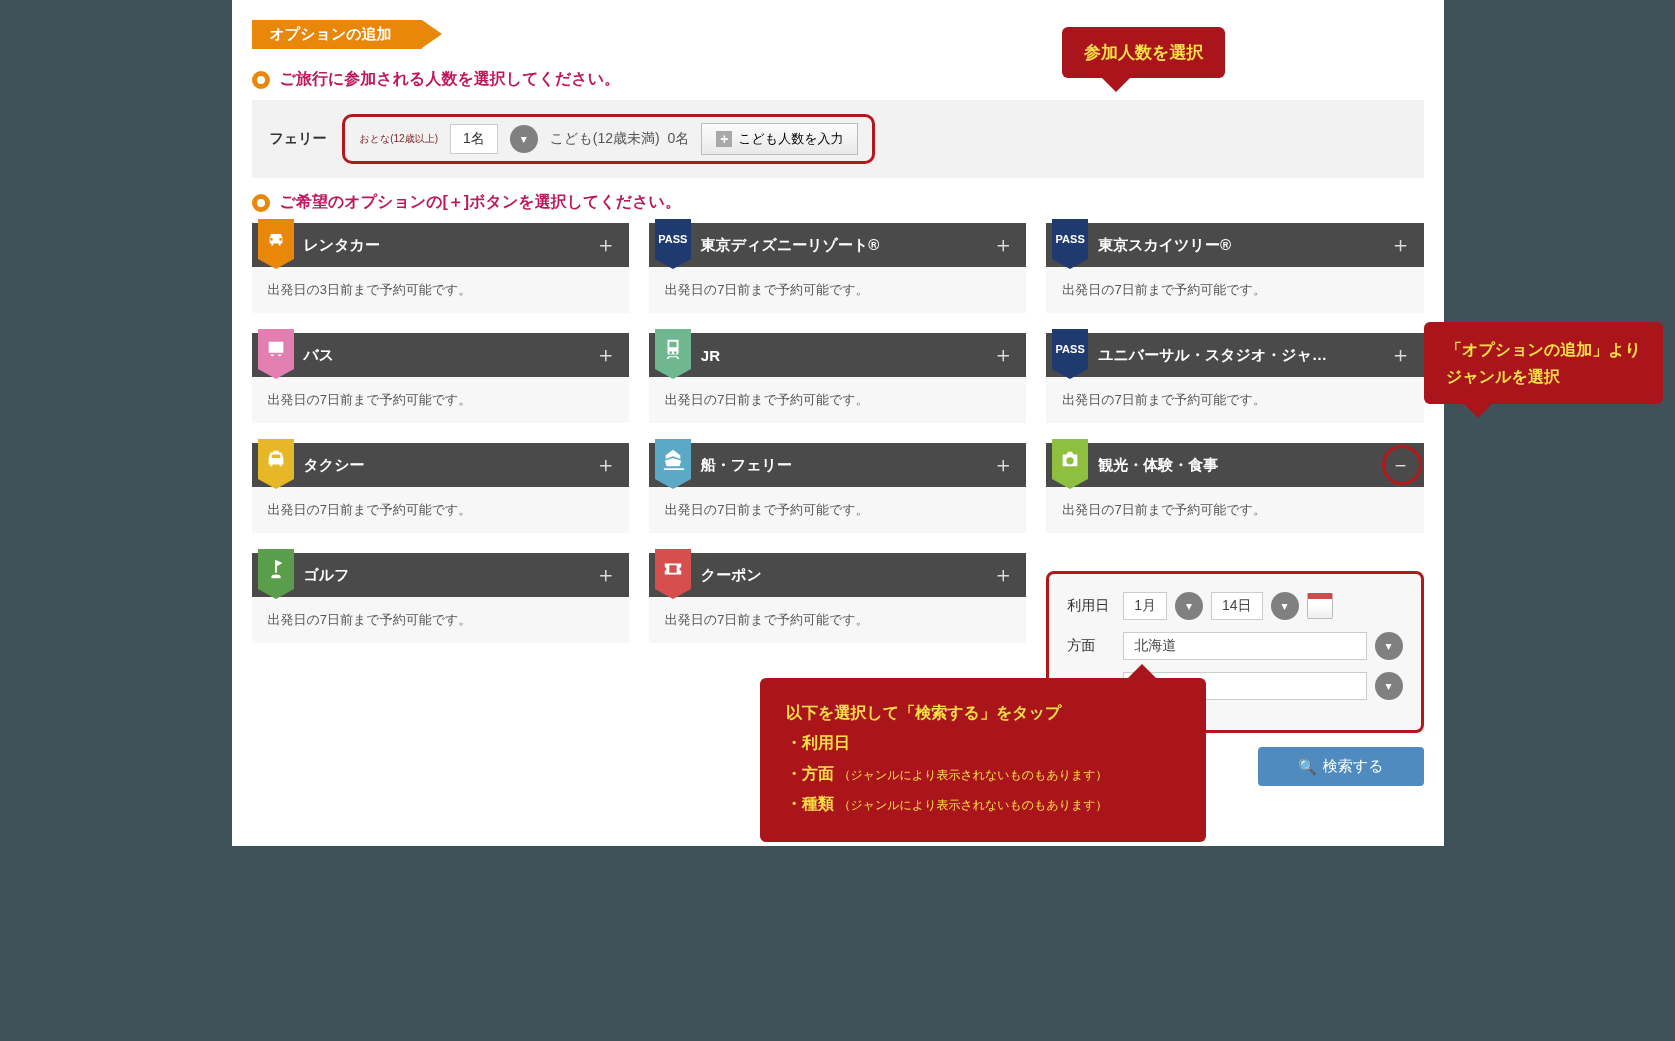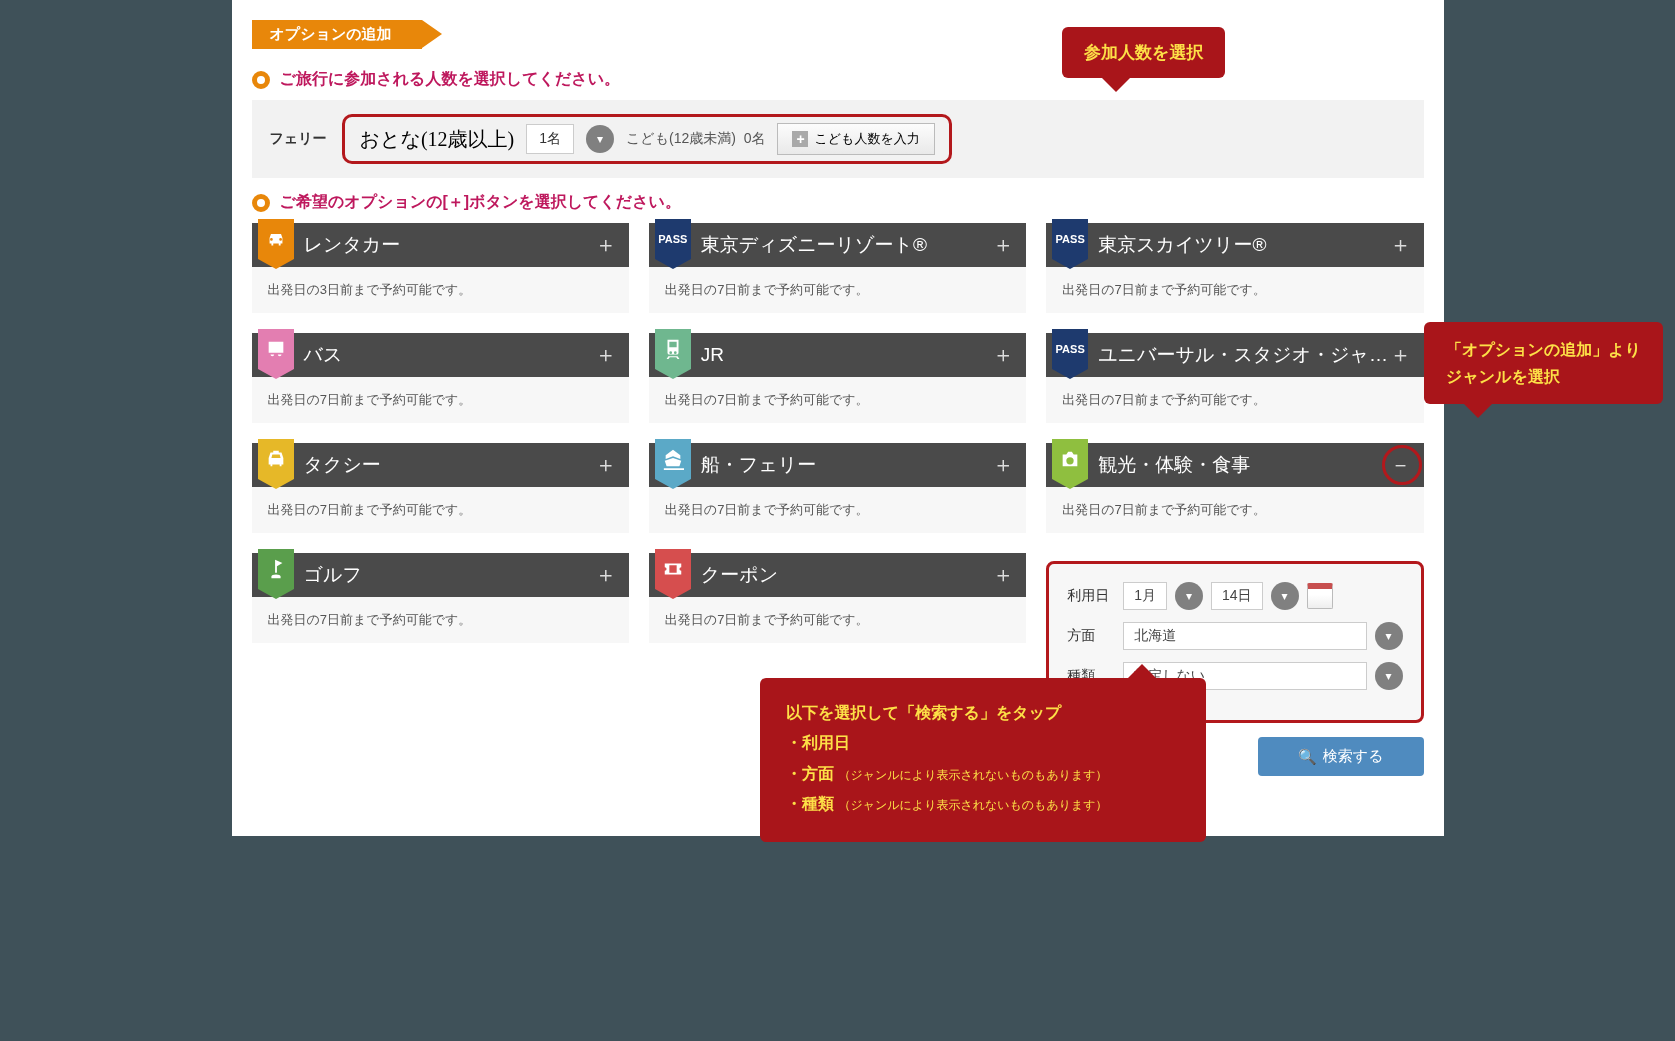--- a/index.html
+++ b/index.html
@@ -64,21 +64,21 @@
     }
     .participants-row .label { font-size: 14px; color: #333; font-weight: bold; }
     .outlined-group {
       border: 3px solid #b3181c;
       border-radius: 10px;
       display: flex;
       align-items: center;
       padding: 6px 14px;
       gap: 12px;
     }
-    .adult-label { font-size: 20px; color: #000000; font-family: Liberation Serif, serif; }
+    .adult-label { font-size: 10px; color: #7f1d1d; }
     .select-box {
       background: #fff;
       border: 1px solid #ccc;
       padding: 5px 12px;
       font-size: 14px;
       color: #333;
     }
     .drop-btn {
       width: 28px; height: 28px;
       background: #808080;
@@ -122,21 +122,21 @@
     .option-header {
       background: #4a4a4a;
       color: #fff;
       display: flex;
       align-items: center;
       padding: 8px 12px 8px 52px;
       position: relative;
       cursor: pointer;
       height: 44px;
     }
-    .option-header .title { font-size: 19px; font-weight: normal; flex: 1; }
+    .option-header .title { font-size: 15px; font-weight: bold; flex: 1; }
     .option-header .toggle { font-size: 22px; font-weight: normal; color: #ddd; }
     .option-body {
       background: #f7f7f7;
       padding: 14px 16px;
       font-size: 13px;
       color: #555;
     }
     .icon-badge {
       position: absolute;
       left: 6px;
@@ -172,21 +172,21 @@
       right: 2px; top: 2px;
       width: 40px; height: 40px;
       border: 3px solid #b3181c;
       border-radius: 50%;
       pointer-events: none;
     }
     .search-panel {
       border: 3px solid #b3181c;
       border-radius: 8px;
       background: #f7f7f7;
-      margin-top: 8px;
+      margin-top: 18px;
       padding: 18px;
     }
     .search-row { display: flex; align-items: center; gap: 8px; margin-bottom: 12px; font-size: 14px; }
     .search-row .lbl { width: 48px; color: #333; }
     .input-box { background:#fff; border:1px solid #ccc; padding:4px 10px; font-size:14px; color:#444; }
     .cal-icon {
       width: 26px; height: 26px;
       background: linear-gradient(#fff 30%,#eee);
       border: 1px solid #bbb;
       border-top: 6px solid #c74f4f;

